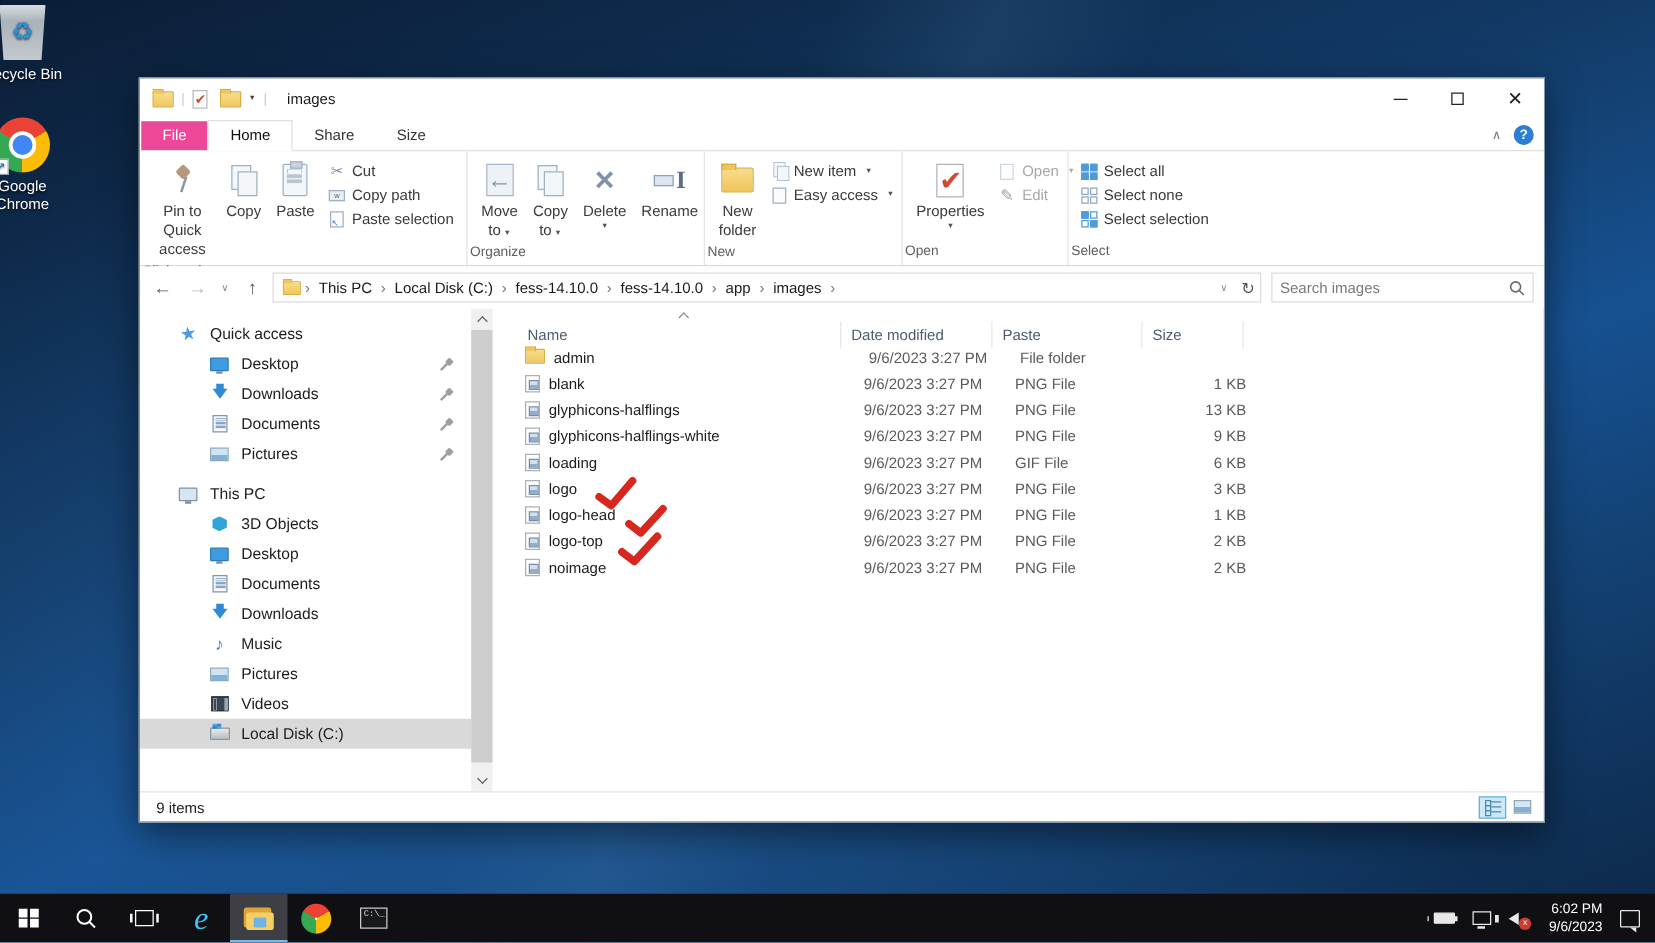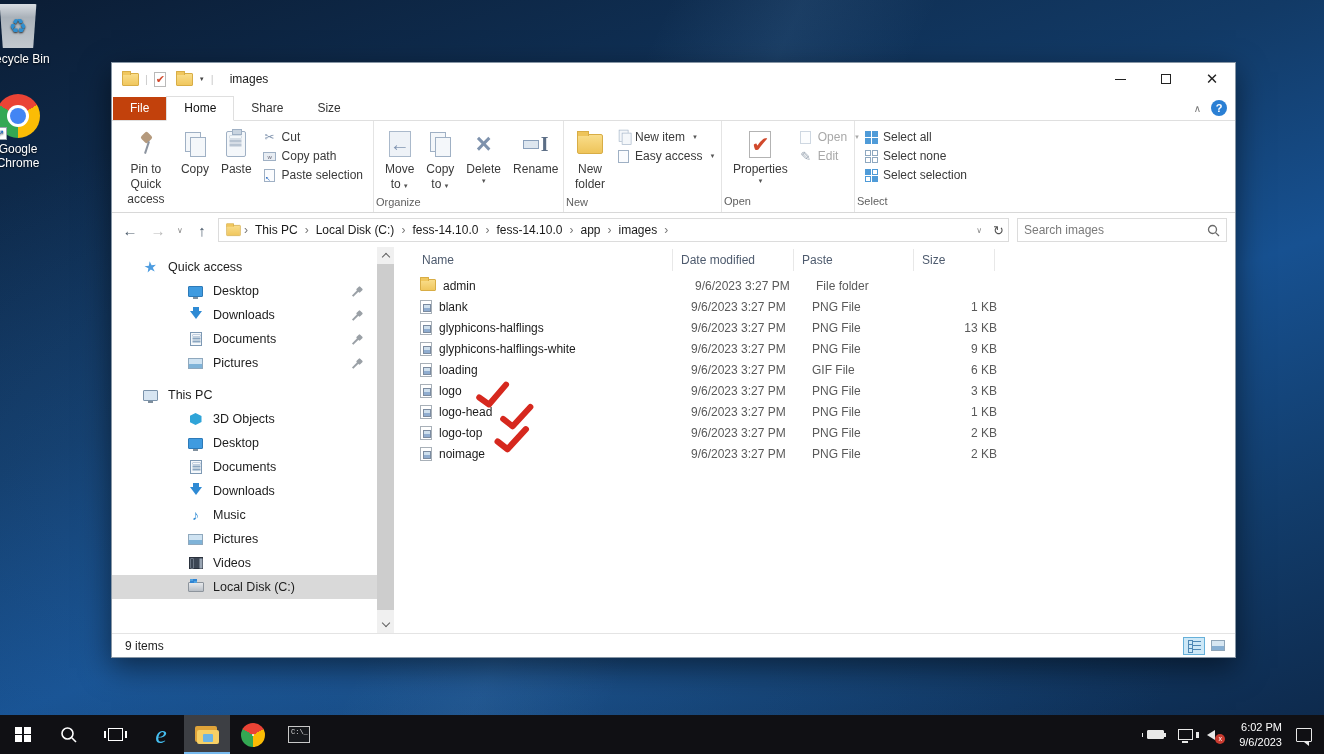--- a/index.html
+++ b/index.html
@@ -36,21 +36,21 @@
   .min-glyph { width:11px; height:1px; background:#222; display:inline-block; }
   .close-glyph { font-size:15px; }
 
   .folder-icon { display:inline-block; width:17px; height:13px; background:linear-gradient(180deg,#f9dd8a,#f0c75e); border:1px solid #d8ad45; border-radius:1px; position:relative; }
   .folder-icon::before { content:""; position:absolute; left:-1px; top:-3px; width:7px; height:3px; background:#f0c75e; border:1px solid #d8ad45; border-bottom:none; border-radius:1px 1px 0 0; }
   .doc-check-icon { display:inline-block; width:12px; height:15px; background:#fff; border:1px solid #b9b9b9; position:relative; }
   .doc-check-icon i { position:absolute; left:1px; top:0; font-style:normal; color:#d1492c; font-size:11px; }
 
   .tabsrow { height:26px; display:flex; align-items:flex-end; background:#fff; border-bottom:1px solid #dfdfdf; flex:0 0 auto; position:relative; }
   .tab { padding:4px 17px 5px; color:#333; }
-  .tab.file { background:#c2410c; color:#fff; margin-left:1px; }
+  .tab.file { background:#ec4899; color:#fff; margin-left:1px; }
   .tab.active { background:#fff; border:1px solid #dfdfdf; border-bottom:1px solid #fff; color:#111; margin-bottom:-1px; }
   .tabsrow-right { position:absolute; right:8px; top:5px; display:flex; align-items:center; gap:10px; }
   .rib-collapse { color:#777; font-size:10px; }
   .help-btn { width:16px; height:16px; border-radius:50%; background:#2a7fd4; color:#fff; font-size:11px; font-weight:bold; text-align:center; line-height:16px; }
 
   .ribbon { height:92px; background:#fff; border-bottom:1px solid #d8d8d8; display:flex; flex:0 0 auto; }
   .rgroup { display:flex; flex-direction:column; border-right:1px solid #e4e4e4; padding:2px 2px 0; }
   .rgroup-body { flex:1; display:flex; align-items:stretch; padding:2px 4px 0; gap:2px; }
   .rgroup-label { height:20px; text-align:left; color:#5f5f5f; font-size:11px; line-height:18px; }
   .bb { display:flex; flex-direction:column; align-items:center; justify-content:flex-start; padding:3px 5px 1px; border-radius:2px; text-align:center; color:#3a3a3a; }
@@ -100,21 +100,21 @@
   .crumb-sep { color:#777; font-size:12px; }
   .crumb-tools { margin-left:auto; display:flex; align-items:center; gap:8px; color:#555; }
   .refresh-glyph { font-size:13px; }
   .searchbox { width:210px; height:24px; border:1px solid #dcdcdc; display:flex; align-items:center; padding:0 6px; margin-left:4px; }
   .searchbox input { border:none; outline:none; flex:1; font-size:12px; color:#333; font-family:"Liberation Sans",sans-serif; }
   .searchbox input::placeholder { color:#7a7a7a; }
 
   .main { flex:1; display:flex; min-height:0; }
   .sidebar { width:265px; padding-top:8px; overflow:hidden; flex:0 0 auto; }
   .nav-item { height:24px; display:flex; align-items:center; gap:9px; padding-left:30px; color:#1d1d1d; font-size:12.5px; position:relative; }
-  .nav-item.child { padding-left:75px; }
+  .nav-item.child { padding-left:55px; }
   .nav-item.selected { background:#d9d9d9; }
   .nav-item .pin { position:absolute; right:14px; }
   .gap8 { height:8px; }
   .nicon { width:17px; height:16px; display:inline-flex; align-items:center; justify-content:center; flex:0 0 17px; }
   .star-glyph { color:#4e9de0; font-size:15px; transform:rotate(-8deg); }
   .monitor-glyph { width:15px; height:11px; background:#3f9be0; border:1px solid #2d7ab8; border-radius:1px; position:relative; }
   .monitor-glyph::after { content:""; position:absolute; left:4px; bottom:-3px; width:5px; height:2px; background:#7f8f9d; }
   .monitor-glyph.gray { background:#d7e5f2; border-color:#7b93ab; }
   .dl-glyph { width:0; height:0; border-left:6px solid transparent; border-right:6px solid transparent; border-top:8px solid #2e8ad4; position:relative; }
   .dl-glyph::before { content:""; position:absolute; left:-3px; top:-12px; width:6px; height:5px; background:#2e8ad4; }
@@ -133,21 +133,21 @@
   .pin::after { content:""; position:absolute; left:1px; bottom:0; width:8px; height:1.5px; background:#9aa0a6; transform:rotate(-45deg); transform-origin:left bottom; }
 
   .vscroll { width:17px; background:#f0f0f0; display:flex; flex-direction:column; align-items:center; flex:0 0 auto; }
   .vs-btn { height:17px; display:flex; align-items:center; justify-content:center; width:100%; }
   .chev { width:6px; height:6px; border-right:1.5px solid #606060; border-bottom:1.5px solid #606060; }
   .chev.up { transform:rotate(-135deg); margin-top:3px; }
   .chev.down { transform:rotate(45deg); margin-bottom:3px; }
   .vs-thumb { width:100%; background:#cdcdcd; flex:1; margin:0 0 6px; }
 
   .filelist { flex:1; position:relative; overflow:hidden; padding-top:2px; }
-  .lheader { height:30px; display:flex; align-items:flex-start; color:#4e5b6e; position:relative; }
+  .lheader { height:30px; display:flex; align-items:flex-end; color:#4e5b6e; position:relative; }
   .lh-cell { padding-left:8px; border-right:1px solid #e8e8e8; height:22px; line-height:22px; }
   .lh-name { width:279px; padding-left:28px; position:relative; }
   .lh-date { width:121px; }
   .lh-type { width:120px; }
   .lh-size { width:81px; }
   .sort-caret { position:absolute; left:150px; top:-6px; width:6px; height:6px; border-right:1.2px solid #8a8a8a; border-bottom:1.2px solid #8a8a8a; transform:rotate(-135deg); }
   .frow { height:21px; display:flex; align-items:flex-start; }
   .fname { width:251px; padding-left:7px; color:#1b1b1b; white-space:nowrap; }
   .fdate { width:121px; padding-left:8px; color:#5a5a5a; }
   .ftype { width:120px; padding-left:8px; color:#5a5a5a; }

